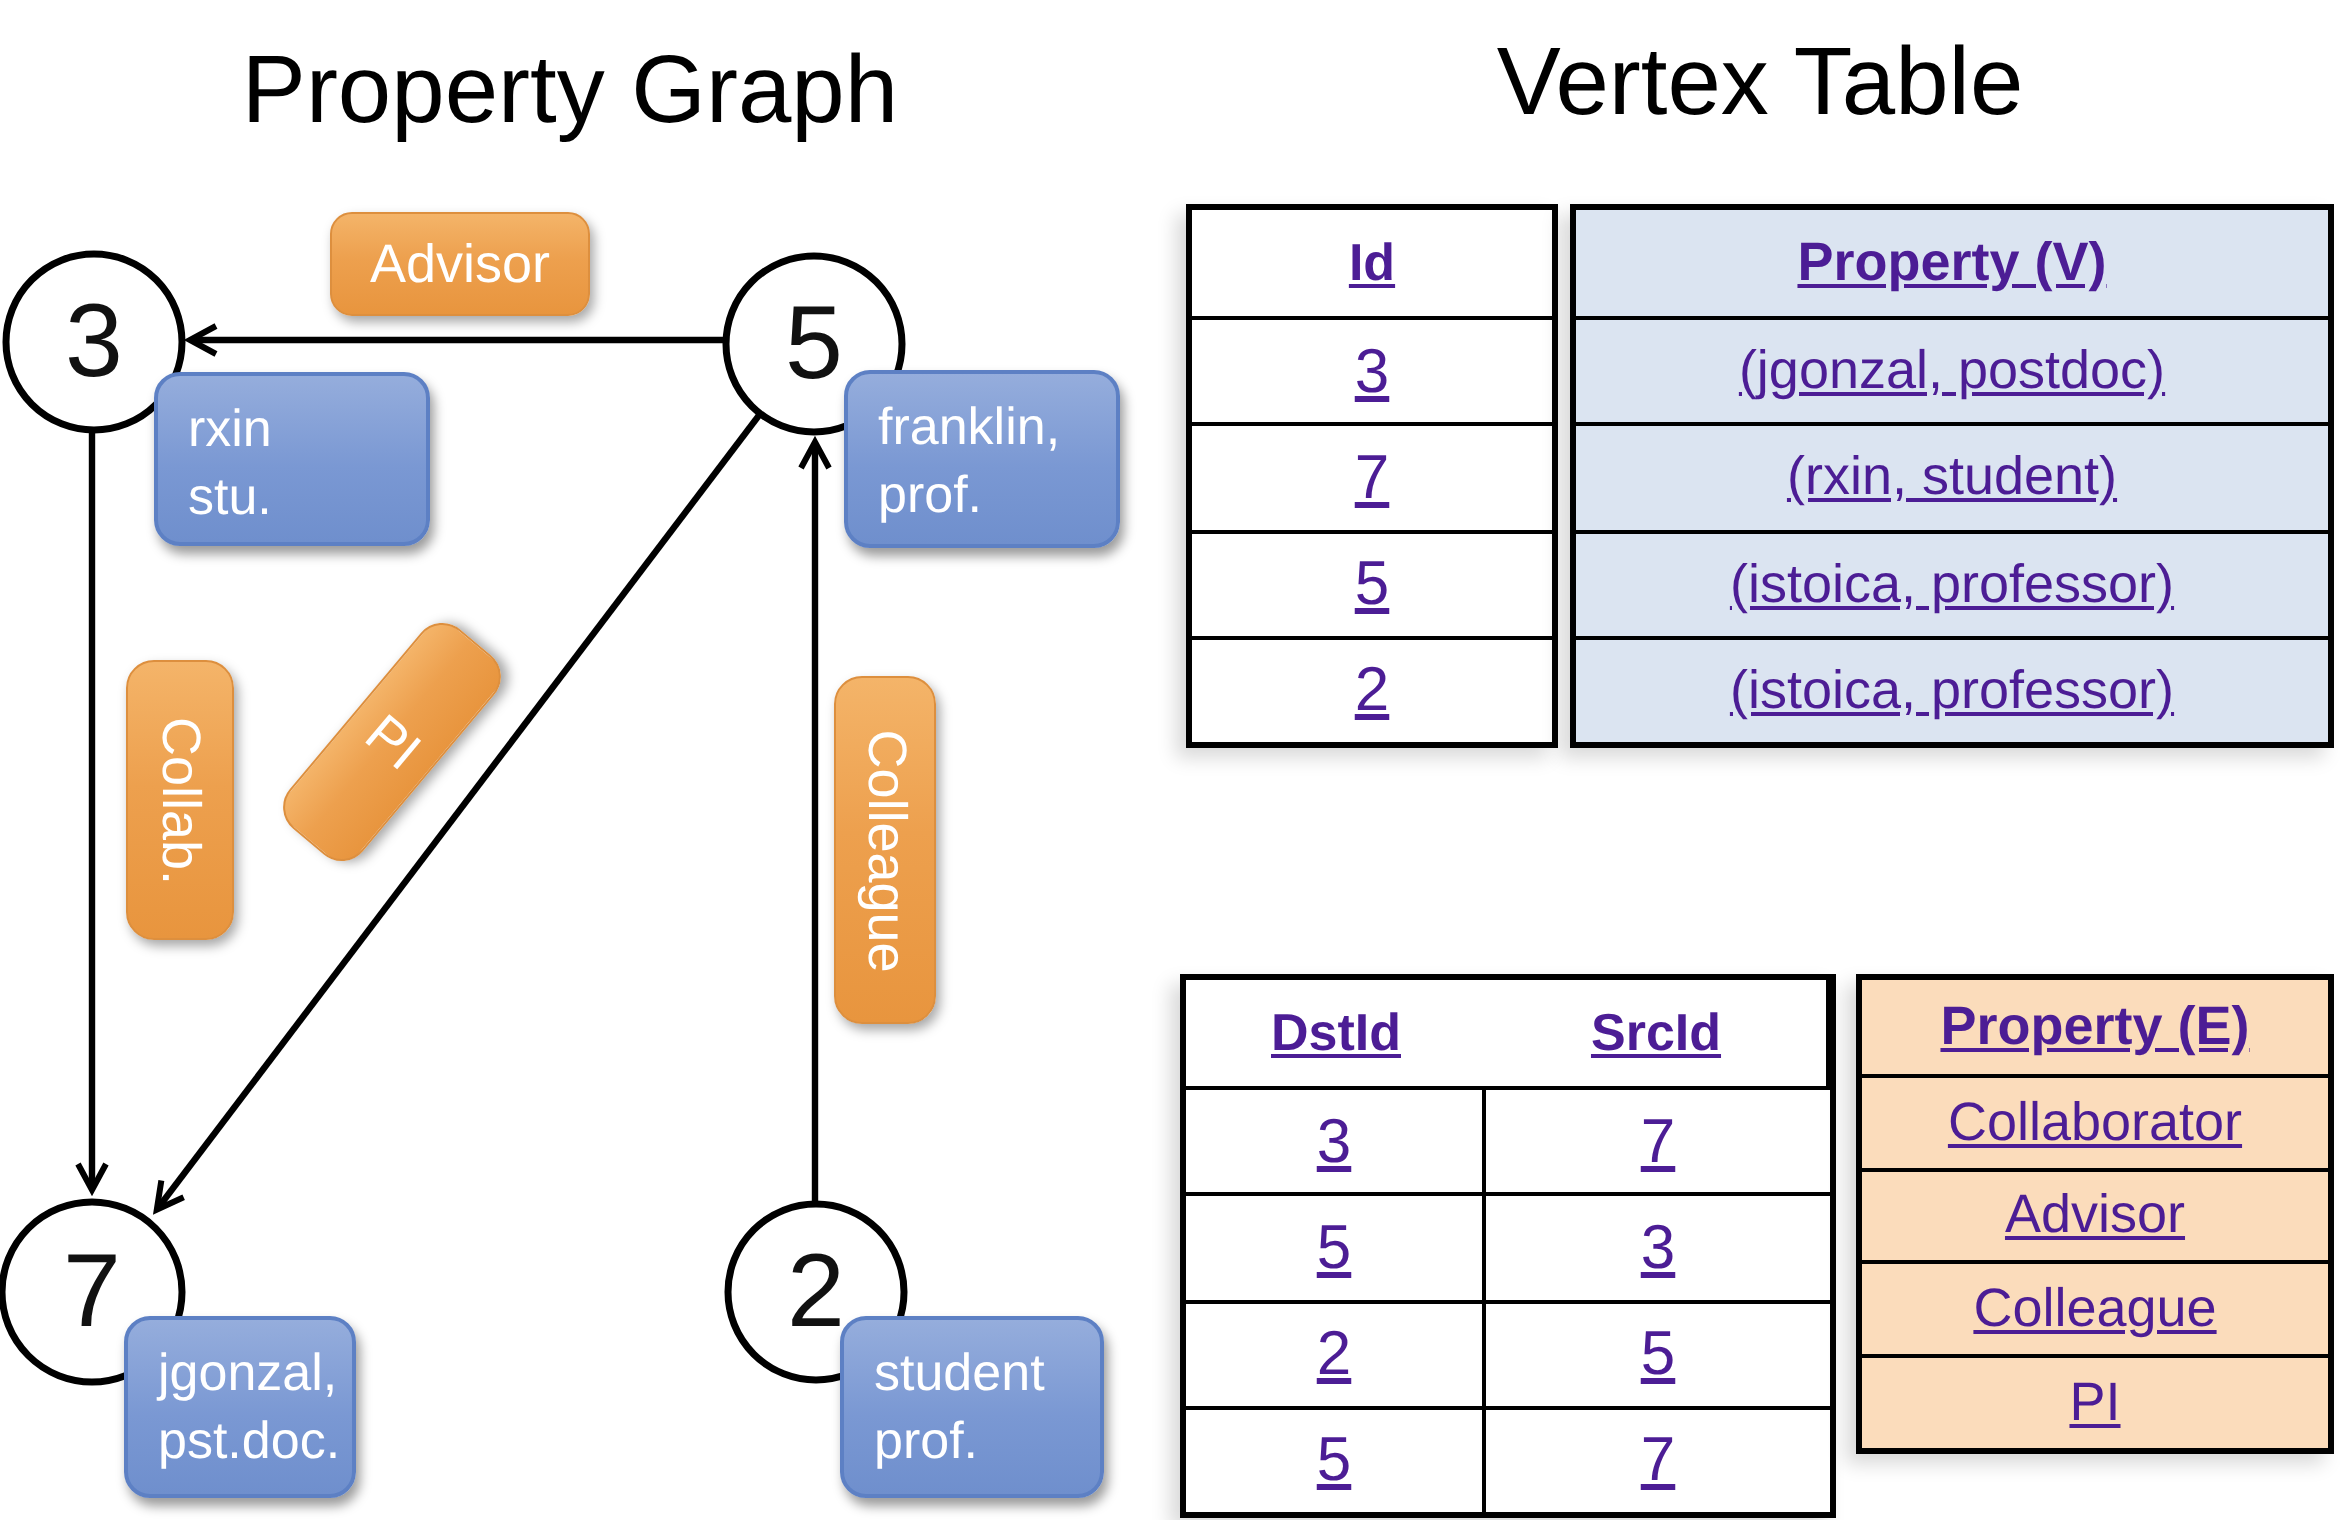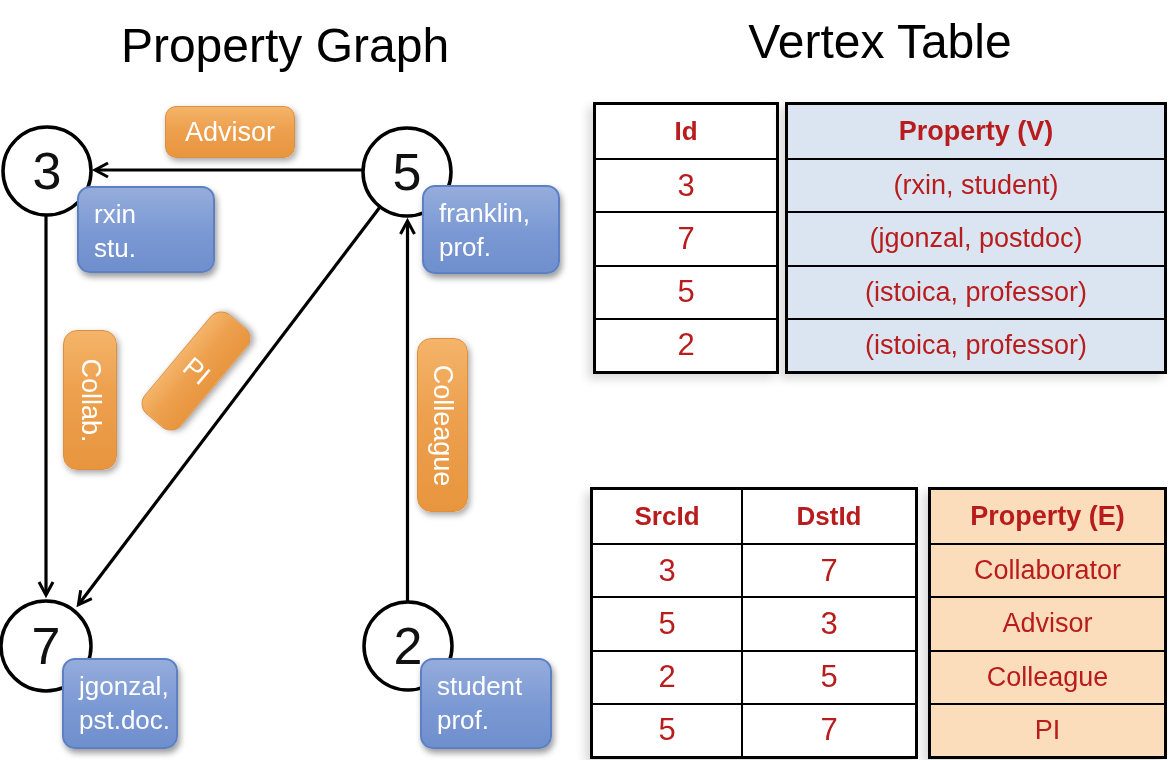--- a/index.html
+++ b/index.html
@@ -57,34 +57,34 @@
   #nlabel-2 { left:420px; top:658px; width:132px; height:91px; }
 
   
   .tbox {
     position:absolute; border:3px solid #000; background:#fff;
     display:grid; grid-template-rows:repeat(5,1fr);
     box-shadow:-5px 5px 9px rgba(0,0,0,0.15);
   }
   .tbox .cell {
     display:flex; align-items:center; justify-content:center;
-    border-top:2.5px solid #000; font-size:28px; color:#b91c1c;
+    border-top:2.5px solid #000; font-size:28px; color:#4c1d95;text-decoration:underline;
   }
   .tbox .cell.first { border-top:none; }
   .tbox .cell.hdr { font-weight:bold; font-size:26px; }
   .tbox .cell.num { font-size:31px; }
 
   #vtable-id   { left:593px; top:102px; width:186px; height:272px; }
   #vtable-prop { left:785px; top:102px; width:382px; height:272px; background:#dbe4f1; }
   #vtable-prop .cell { font-size:27px; }
 
   #etable-left { left:590px; top:487px; width:328px; height:272px;
                  grid-template-columns:150px 1fr; }
   #etable-left .cell.src { border-right:2.5px solid #000; }
-  #etable-prop { left:928px; top:487px; width:239px; height:272px; background:#fbdcbb; }
+  #etable-prop { left:928px; top:487px; width:239px; height:240px; background:#fbdcbb; }
   #etable-prop .cell { font-size:27px; }
 </style>
 </head>
 <body>
 
 <div class="stage">
 
   <div class="big-title" id="graph-title">Property Graph</div>
   <div class="big-title" id="vertex-title">Vertex Table</div>
 
@@ -147,29 +147,29 @@
   <div class="tbox" id="vtable-id">
     <div class="cell hdr first">Id</div>
     <div class="cell num">3</div>
     <div class="cell num">7</div>
     <div class="cell num">5</div>
     <div class="cell num">2</div>
   </div>
 
   <div class="tbox" id="vtable-prop">
     <div class="cell hdr first">Property (V)</div>
+    <div class="cell">(jgonzal, postdoc)</div>
     <div class="cell">(rxin, student)</div>
-    <div class="cell">(jgonzal, postdoc)</div>
     <div class="cell">(istoica, professor)</div>
     <div class="cell">(istoica, professor)</div>
   </div>
 
   <div class="tbox" id="etable-left">
+    <div class="cell hdr first">DstId</div>
     <div class="cell hdr first src">SrcId</div>
-    <div class="cell hdr first">DstId</div>
     <div class="cell num src">3</div>
     <div class="cell num">7</div>
     <div class="cell num src">5</div>
     <div class="cell num">3</div>
     <div class="cell num src">2</div>
     <div class="cell num">5</div>
     <div class="cell num src">5</div>
     <div class="cell num">7</div>
   </div>
 

